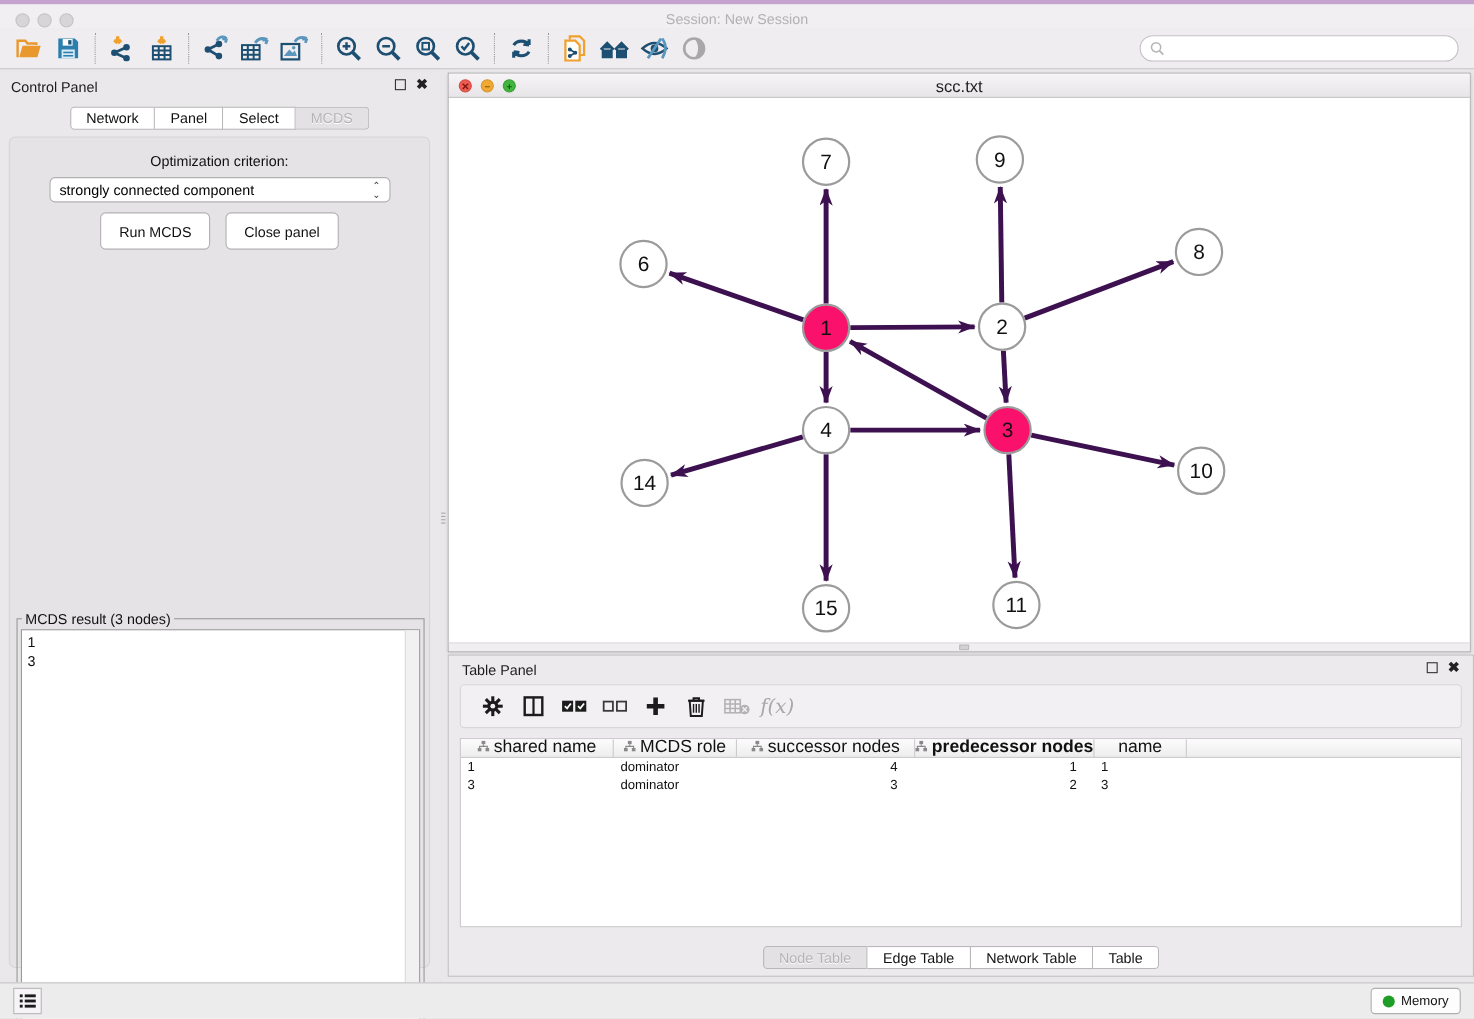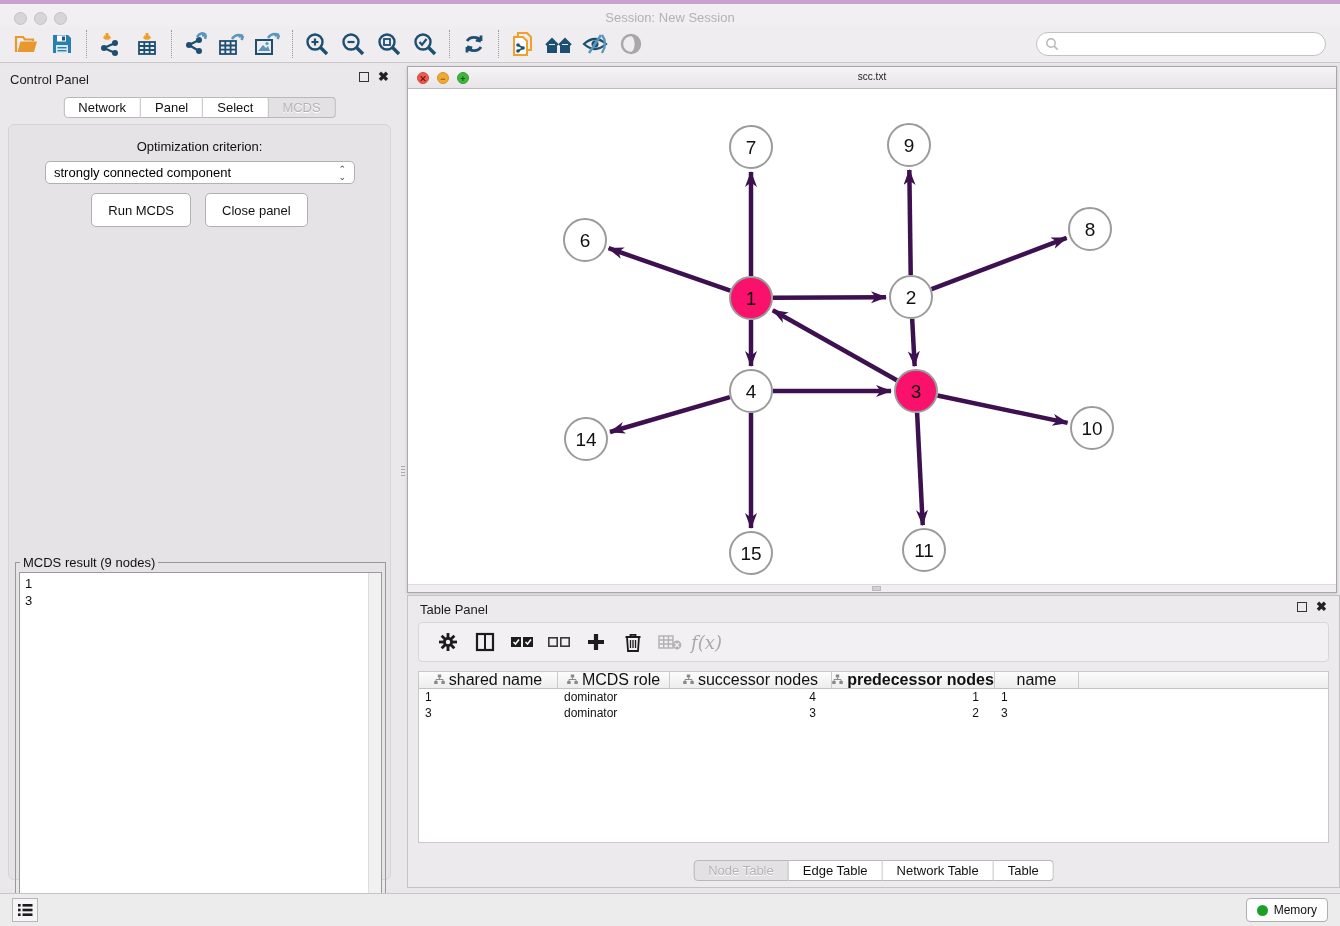--- a/index.html
+++ b/index.html
@@ -48,21 +48,21 @@
 
   .result-fs { position:absolute; left:6px; top:430px; width:371px; height:380px; border:1px solid #999; margin:0; }
   .result-fs legend { font-size:13px; color:#111; padding:0 3px; margin-left:4px; }
   .result-box { position:absolute; left:3px; top:2px; width:363px; height:368px; background:#fff; border:1px solid #9a9a9a; overflow:hidden; }
   .result-text { font-size:13px; color:#111; padding:2px 0 0 5px; white-space:pre; line-height:17px; font-family:"Liberation Sans",sans-serif; }
   .result-scroll { position:absolute; right:0; top:0; width:13px; height:100%; background:#f1f1f1; border-left:1px solid #ddd; }
 
   
   .netwin { position:absolute; left:407px; top:66px; width:930px; height:527px; background:#fff; border:1px solid #a9a7a9; box-shadow:0 1px 3px rgba(0,0,0,.15); }
   .net-titlebar { position:absolute; left:0; top:0; width:100%; height:22px; background:linear-gradient(#f6f4f6,#e7e5e7); border-bottom:1px solid #bdbbbd; }
-  .net-title { position:absolute; width:100%; top:4px; text-align:center; font-size:10px; color:#222; }
+  .net-title { position:absolute; width:100%; top:4px; text-align:center; font-size:15px; color:#222; }
   .light { position:absolute; top:5px; width:12px; height:12px; border-radius:50%; font-size:9px; font-weight:bold; text-align:center; line-height:12px; cursor:pointer; }
   .l-red { background:#ee5b51; border:1px solid #d44c43; color:#7e1510; }
   .l-yel { background:#f0a932; border:1px solid #d6952a; color:#8a5d0a; }
   .l-grn { background:#42b53e; border:1px solid #37a034; color:#0d5e0d; }
   .net-canvas { position:absolute; left:0; top:22px; width:928px; height:496px; background:#fff; }
   .net-bottomstrip { position:absolute; left:0; bottom:0; width:100%; height:8px; background:#f0eef0; border-top:1px solid #dddbdd; }
   .grip { position:absolute; left:50%; top:1px; width:9px; height:5px; background:#d3d1d3; border:1px solid #bcbabc; }
 
   
   .tablepanel { position:absolute; left:407px; top:595px; width:933px; height:293px; background:#eceaec; border:1px solid #c4c2c4; }
@@ -262,21 +262,21 @@
       <div class="opt-label">Optimization criterion:</div>
       <div class="dropdown">
         <span class="dd-val">strongly connected component</span>
         <span class="dd-arrows">⌃<br>⌄</span>
       </div>
       <div class="btn-row">
         <button class="push-btn">Run MCDS</button>
         <button class="push-btn">Close panel</button>
       </div>
       <fieldset class="result-fs">
-        <legend>MCDS result (9 nodes)</legend>
+        <legend>MCDS result (3 nodes)</legend>
         <div class="result-box">
           <div class="result-text" id="result-text">1
 3</div>
           <div class="result-scroll"></div>
         </div>
       </fieldset>
     </div>
   </div>
 
   <div class="vsplit-grip">

